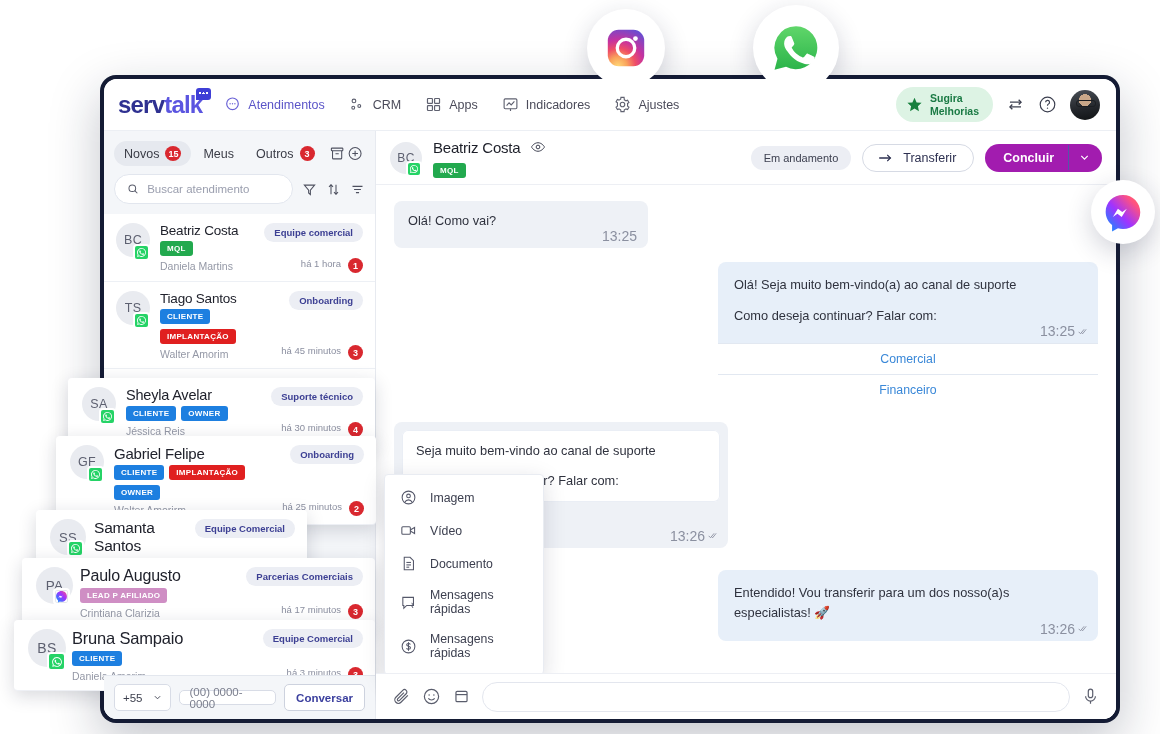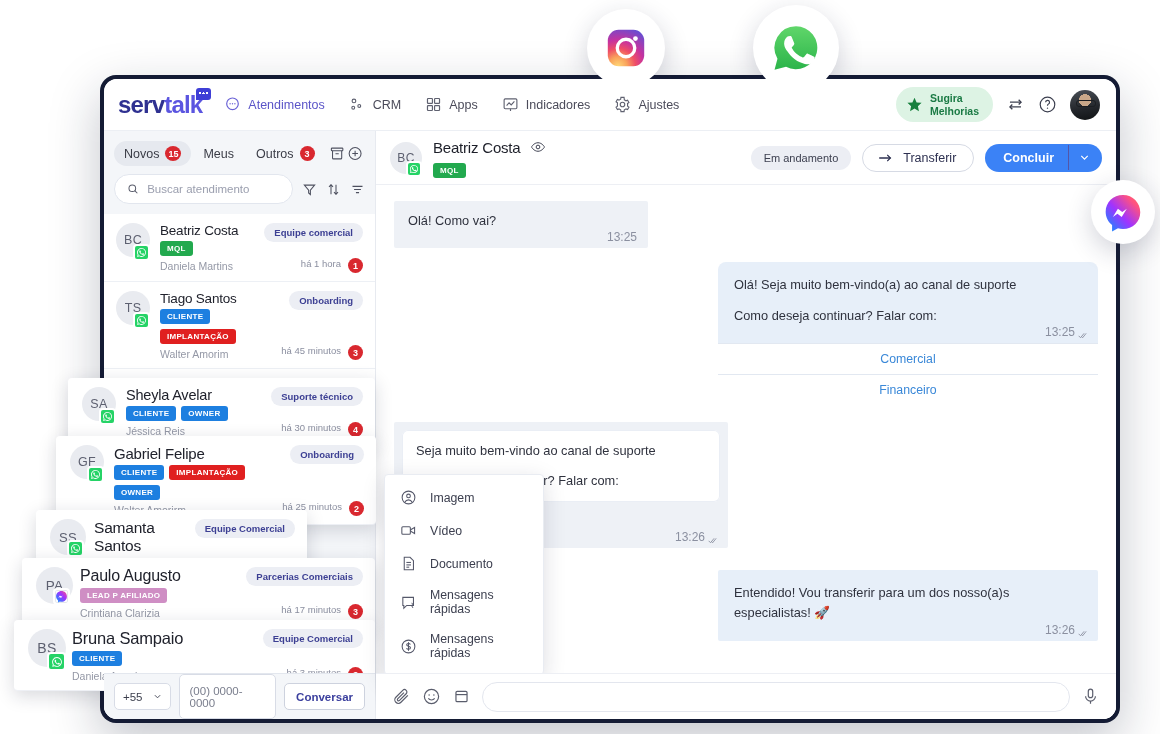--- a/index.html
+++ b/index.html
@@ -180,21 +180,21 @@
     display: flex; align-items: center; gap: 8px; padding: 0 10px;
     position: relative; z-index: 3;
   }
   .cc-select {
     display: flex; align-items: center; gap: 10px;
     border: 1px solid #d8dce6; background: #fff; border-radius: 5px;
     height: 27px; padding: 0 8px; font-size: 11.5px; color: #3b3e4c; cursor: pointer;
   }
   .phone-input {
     flex: 1; border: 1px solid #d8dce6; background: #fff; border-radius: 5px;
-    height: 45px; padding: 0 10px; font-size: 11.5px; color: #7a7e8d;
+    height: 15px; padding: 0 10px; font-size: 11.5px; color: #7a7e8d;
     display: flex; align-items: center;
   }
   .conversar-btn {
     border: 1px solid #cdd2de; background: #fff; border-radius: 5px;
     height: 27px; padding: 0 11px; font-size: 11.5px; color: #3b3f9e;
     display: flex; align-items: center; cursor: pointer; font-weight: 600;
   }
 
   
   .chat-panel { flex: 1; display: flex; flex-direction: column; background: #fff; min-width: 0; position: relative; }
@@ -212,37 +212,37 @@
     background: #eceef4; color: #3d4050; font-size: 11px;
     border-radius: 14px; padding: 6px 13px;
   }
   .transfer-btn {
     display: flex; align-items: center; gap: 9px;
     border: 1px solid #d6dae4; border-radius: 20px;
     padding: 6px 17px 6px 14px; font-size: 12.5px; color: #2d3050; cursor: pointer;
     background: #fff;
   }
   .concluir {
-    display: flex; align-items: center; background: #3b82f6;
+    display: flex; align-items: center; background: #a21caf;
     border-radius: 20px; overflow: hidden; cursor: pointer;
   }
   .concluir .mainpart { padding: 7px 14px 7px 18px; font-size: 12.5px; color: #fff; font-weight: 600; }
   .concluir .arrowpart {
     padding: 7px 12px 7px 10px; border-left: 1px solid #5356a8;
     display: flex; align-items: center;
   }
 
   .msgs { flex: 1; padding: 16px 18px 6px 18px; overflow: hidden; position: relative; }
-  .bubble { border-radius: 2px; position: relative; max-width: 385px; }
+  .bubble { border-radius: 8px; position: relative; max-width: 385px; }
   .b-in { background: #eef1f6; padding: 10px 14px 17px 14px; }
   .b-out { background: #e7eff9; padding: 13px 16px 18px 16px; margin-left: auto; }
   .b-text { font-size: 12.8px; color: #2f323e; line-height: 1.55; }
   .b-time {
     position: absolute; right: 11px; bottom: 4px;
-    font-size: 12px; color: #8b90a0; display: flex; align-items: flex-end; gap: 3px;
+    font-size: 14px; color: #8b90a0; display: flex; align-items: center; gap: 3px;
   }
   .opt-row {
     background: #fff; border-top: 1px solid #e2e8f1;
     text-align: center; padding: 8px 0; font-size: 12.3px; color: #3a88d8; cursor: pointer;
   }
   .card-opts { border-radius: 0 0 8px 8px; overflow: hidden; }
   .reply-quote {
     background: #fff; border-radius: 6px; padding: 11px 14px; margin-bottom: 8px;
     box-shadow: 0 0 0 1px #eaeef5 inset;
   }

